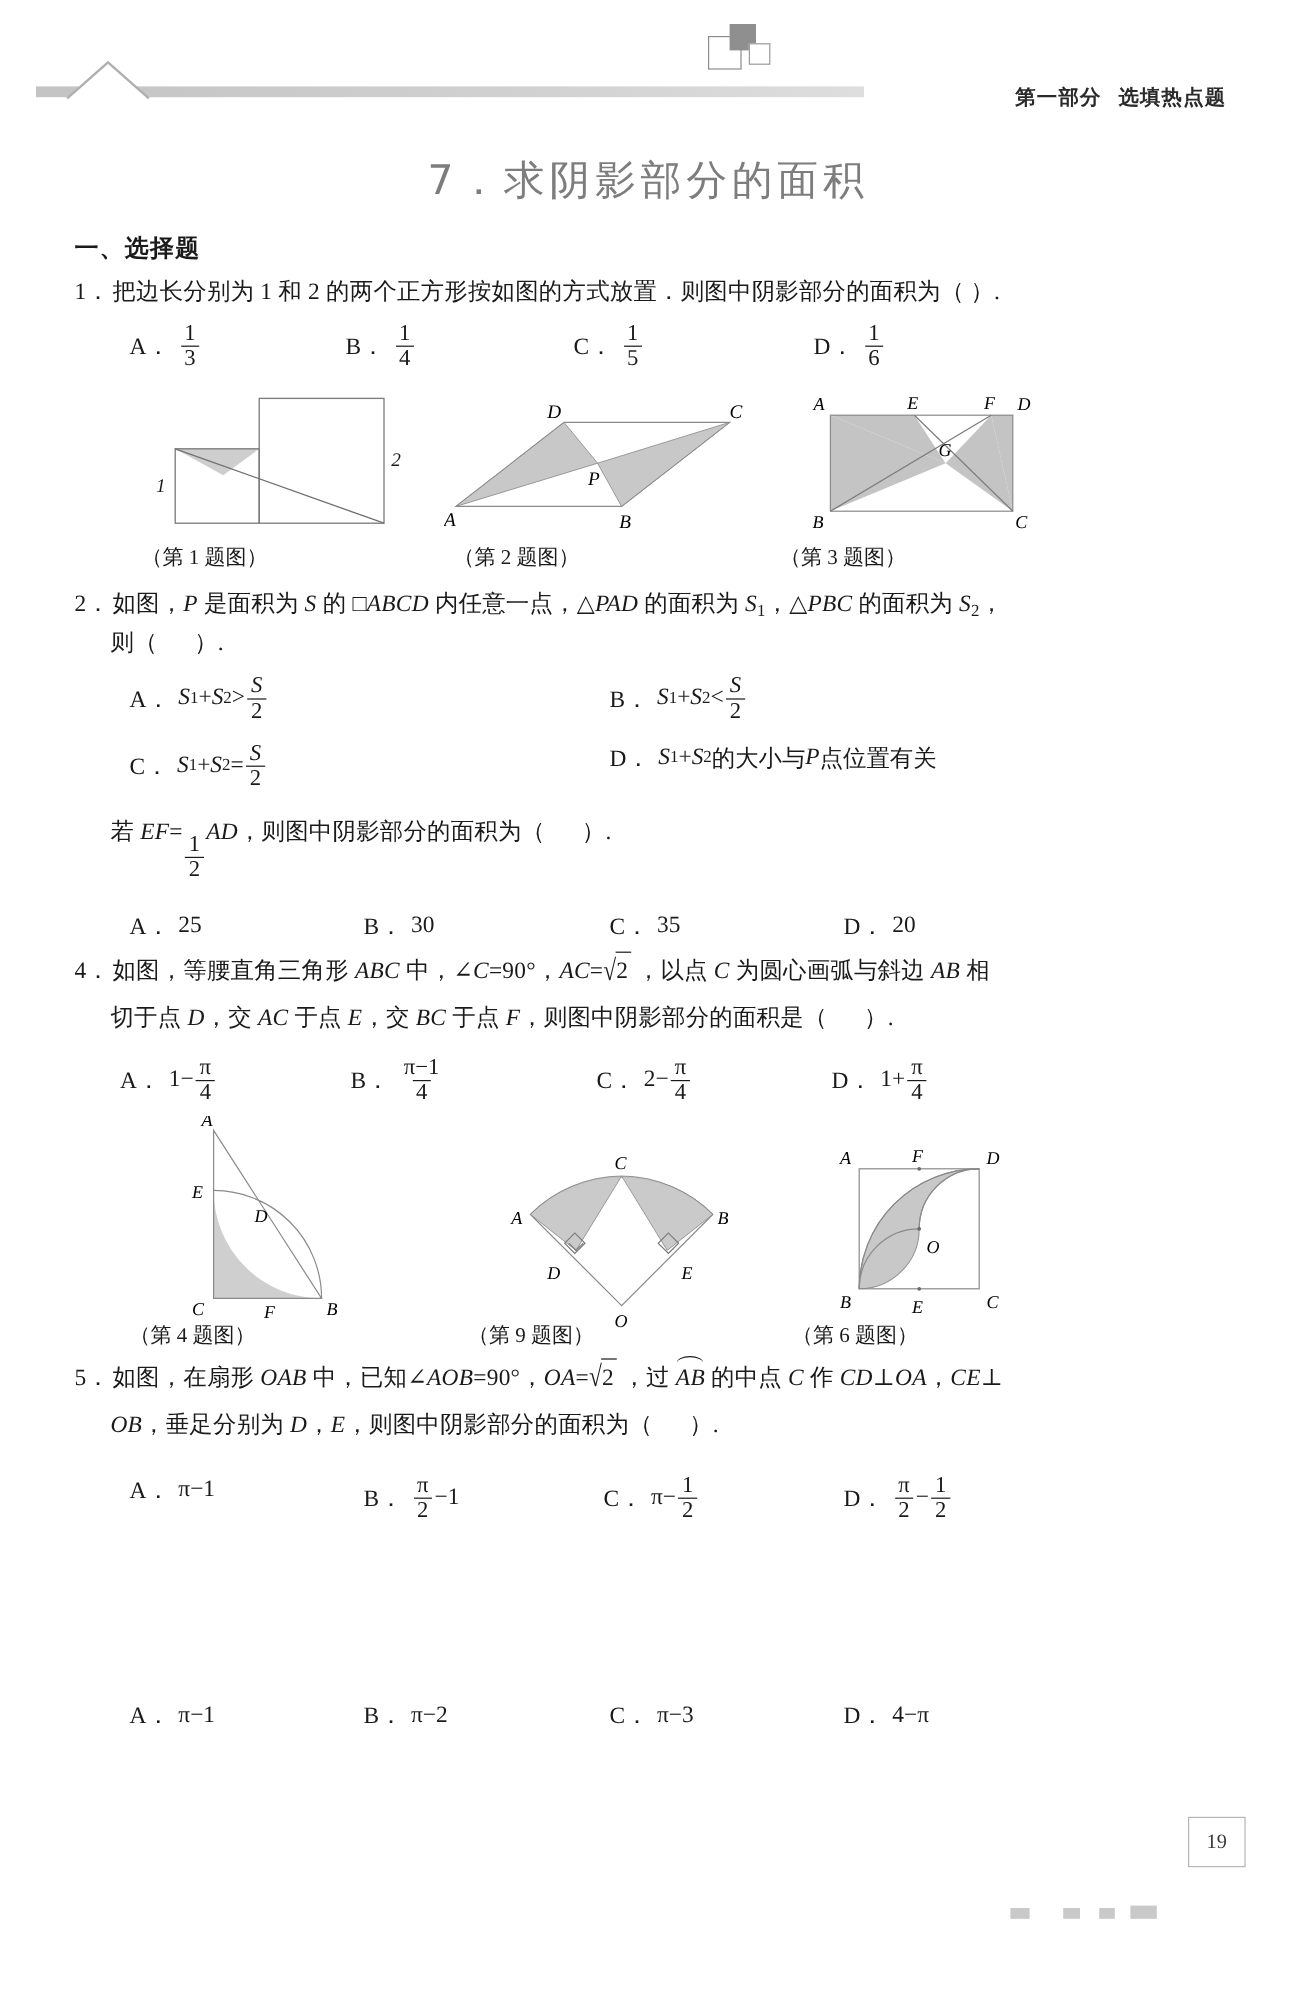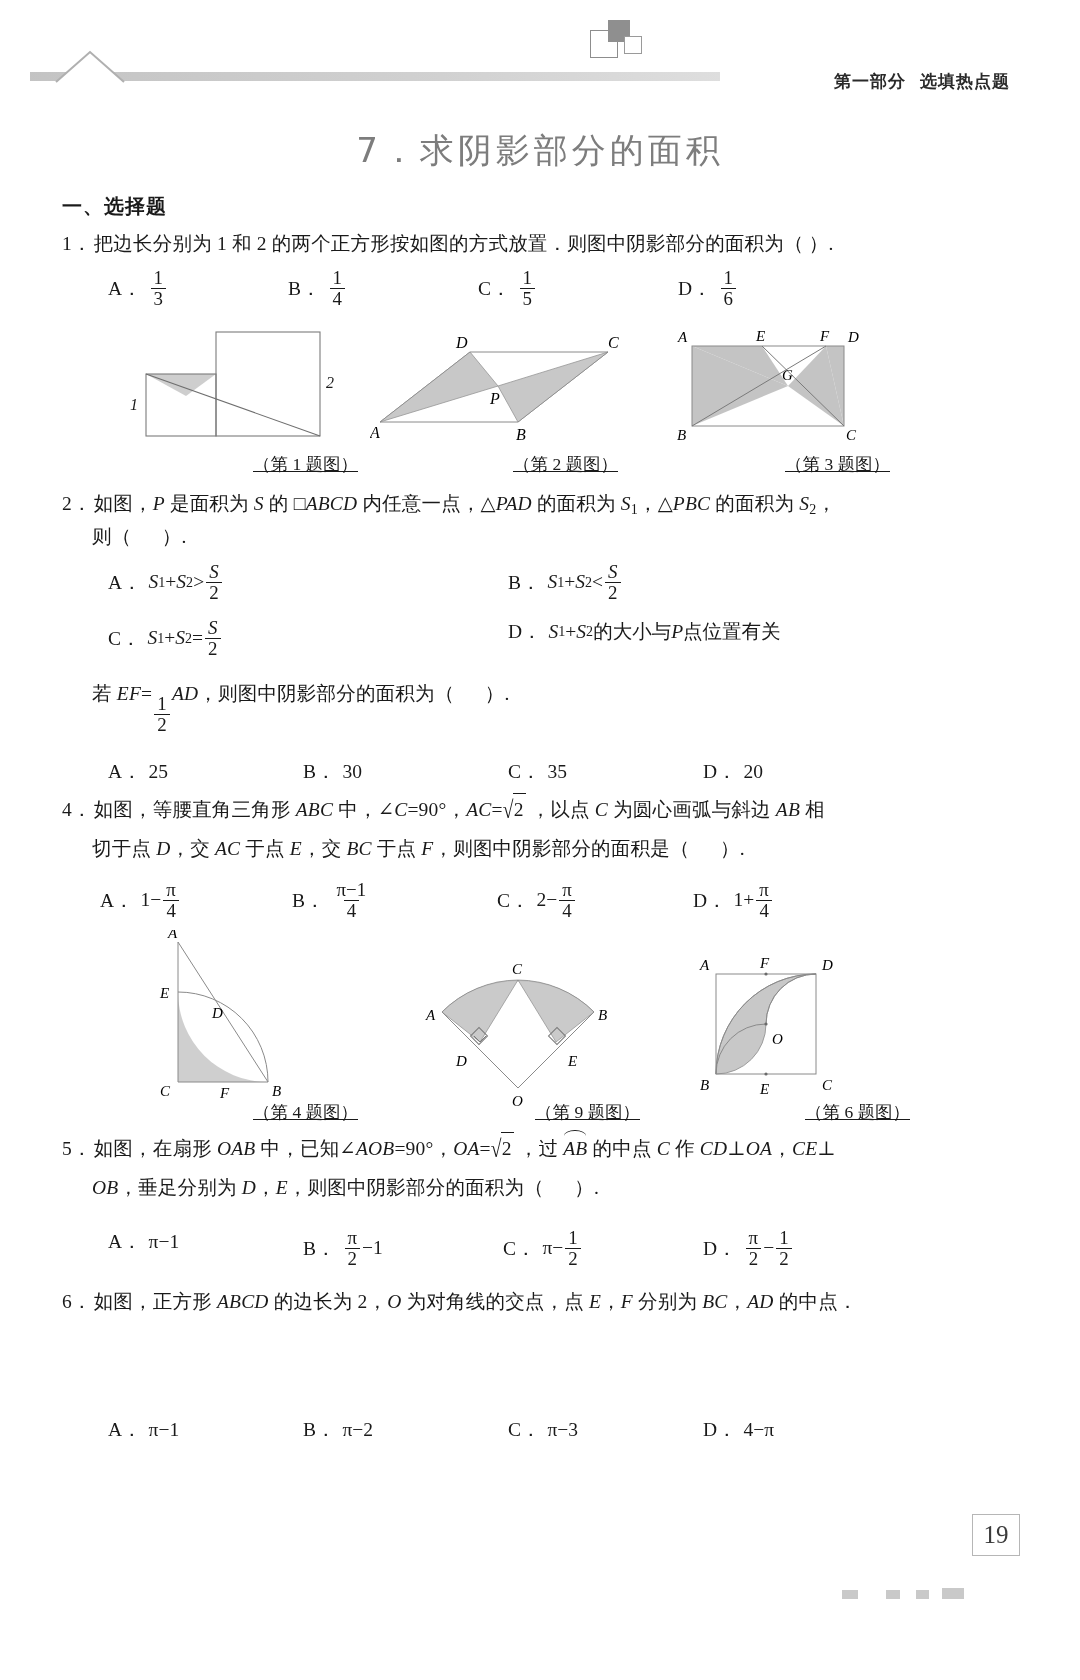--- a/index.html
+++ b/index.html
@@ -69,21 +69,21 @@
     background: #8f8f8f;
   }
   .header-mark .sq3 {
     position: absolute; left: 34px; top: 16px;
     width: 16px; height: 16px;
     border: 1px solid #9a9a9a;
     background: #fff;
   }
   .header-title {
     position: absolute;
-    right: 70px;
+    right: 58px;
     top: 70px;
     font-size: 17px;
     font-weight: bold;
     letter-spacing: 1px;
     color: #2a2a2a;
     white-space: nowrap;
   }
   .header-title .gap { display:inline-block; width: 14px; }
 
   
@@ -167,37 +167,36 @@
     border-top: 1.3px solid #1a1a1a;
     border-radius: 60% 60% 0 0 / 100% 100% 0 0;
   }
 
   
   .fig-row { position: absolute; width: 1080px; }
   .fig { position: absolute; }
   .cap {
     position: absolute;
     font-size: 17.5px;
-    text-align: right;
+    text-align: left;
     white-space: nowrap;
-    text-decoration: underline;
   }
 
   
   .pagenum-box {
     position: absolute;
-    right: 60px;
+    right: 42px;
     bottom: 124px;
     width: 46px;
     height: 40px;
     border: 1px solid #b6b6b6;
     display: flex;
     align-items: center;
     justify-content: center;
-    font-size: 25px;
+    font-size: 17px;
     color: #3a3a3a;
   }
   .footer-marks {
     position: absolute;
     right: 108px;
     bottom: 78px;
     width: 130px;
     height: 14px;
   }
   .footer-marks span {
@@ -540,23 +539,20 @@
           <span class="nu">π</span>
           <span class="de">2</span>
         </span>−<span class="frac">
           <span class="nu">1</span>
           <span class="de">2</span>
         </span>
     </div>
   </div>
 
   <div class="q" style="left:62px; top:1286px;">
-    <div class="q-line">
-      <span class="num">6．</span>如图，正方形 <span class="it">ABCD</span> 的边长为 2，<span class="it">O</span> 为对角线的交点，点 <span class="it">E</span>，<span class="it">F</span> 分别为 <span class="it">BC</span>，<span class="it">AD</span> 的中点．
-    </div>
   </div>
 
   <div class="opts" style="left:108px; top:1416px;">
     <div class="opt" style="width:195px;">
       <span class="opt-lbl">A．</span>
         <span>π−1</span>
     </div>
     <div class="opt" style="width:205px;">
       <span class="opt-lbl">B．</span>
         <span>π−2</span>

